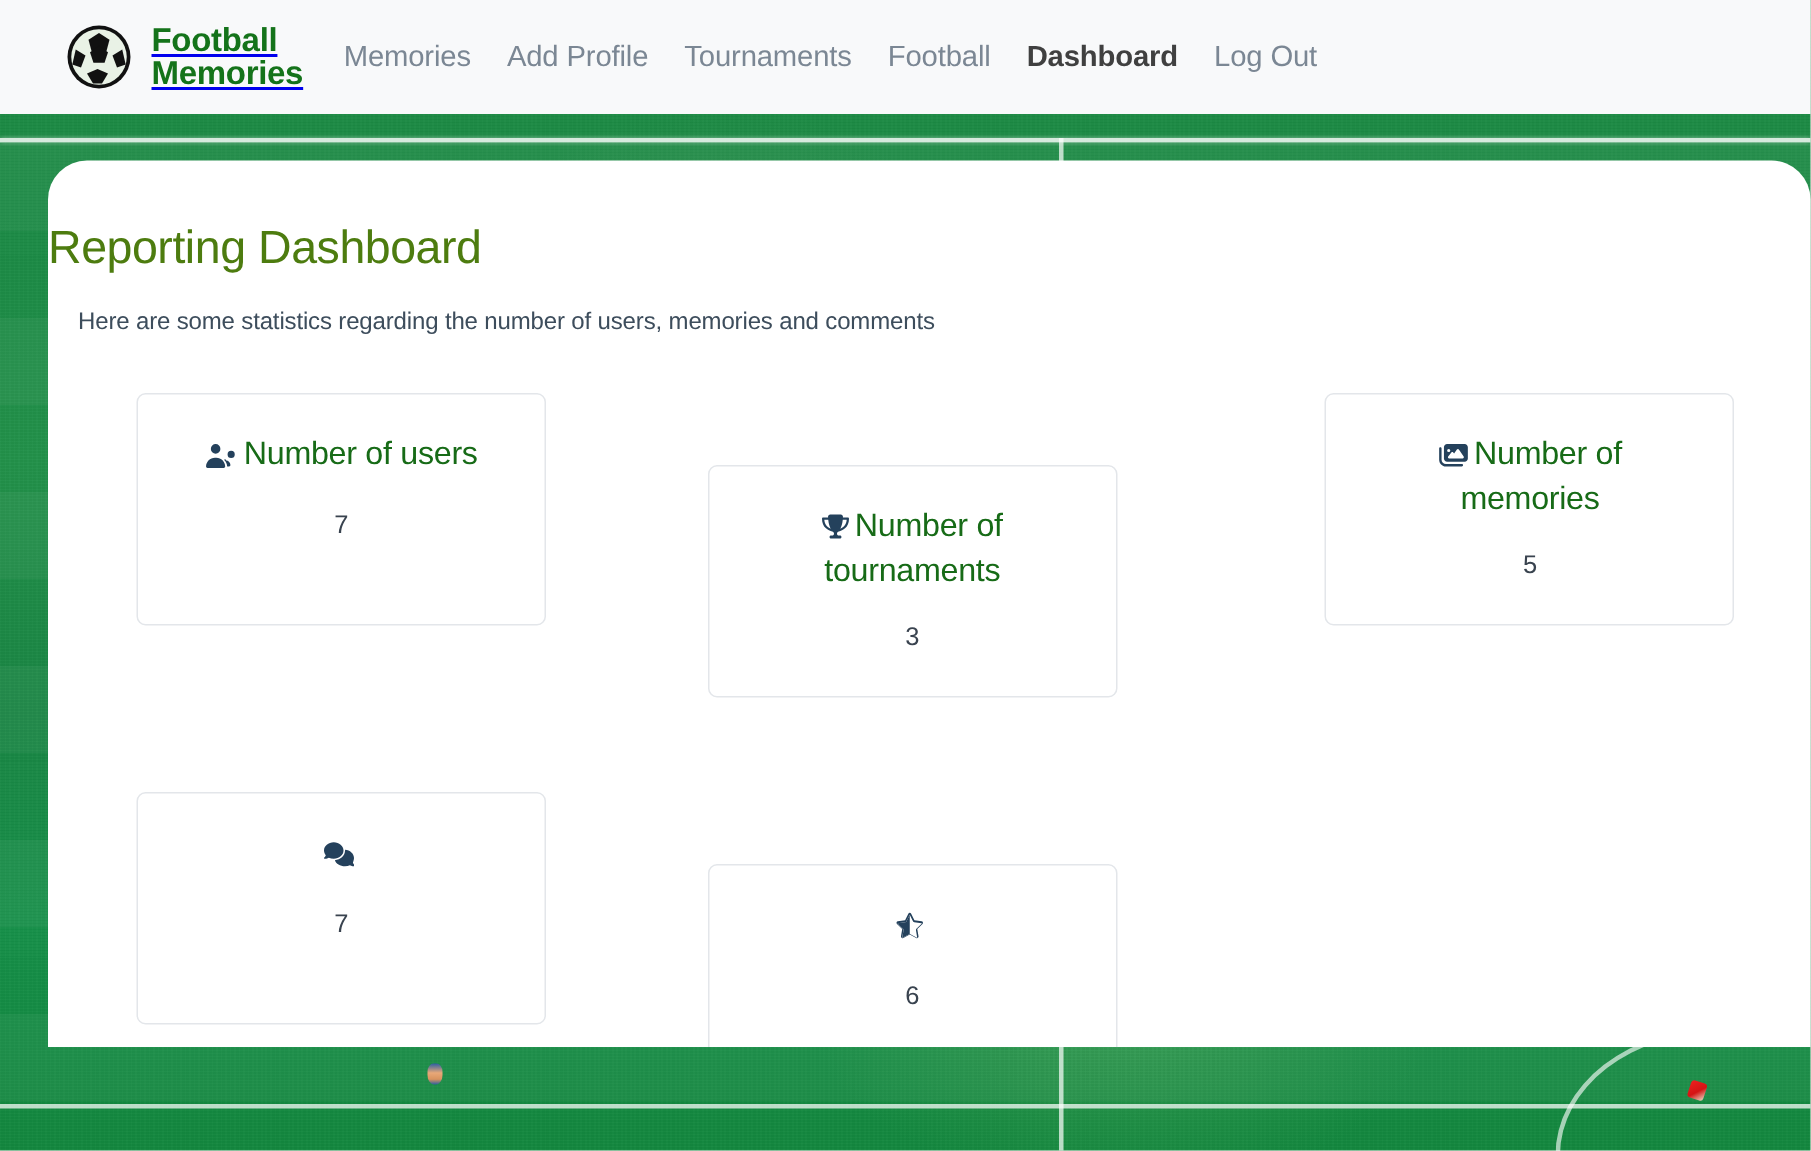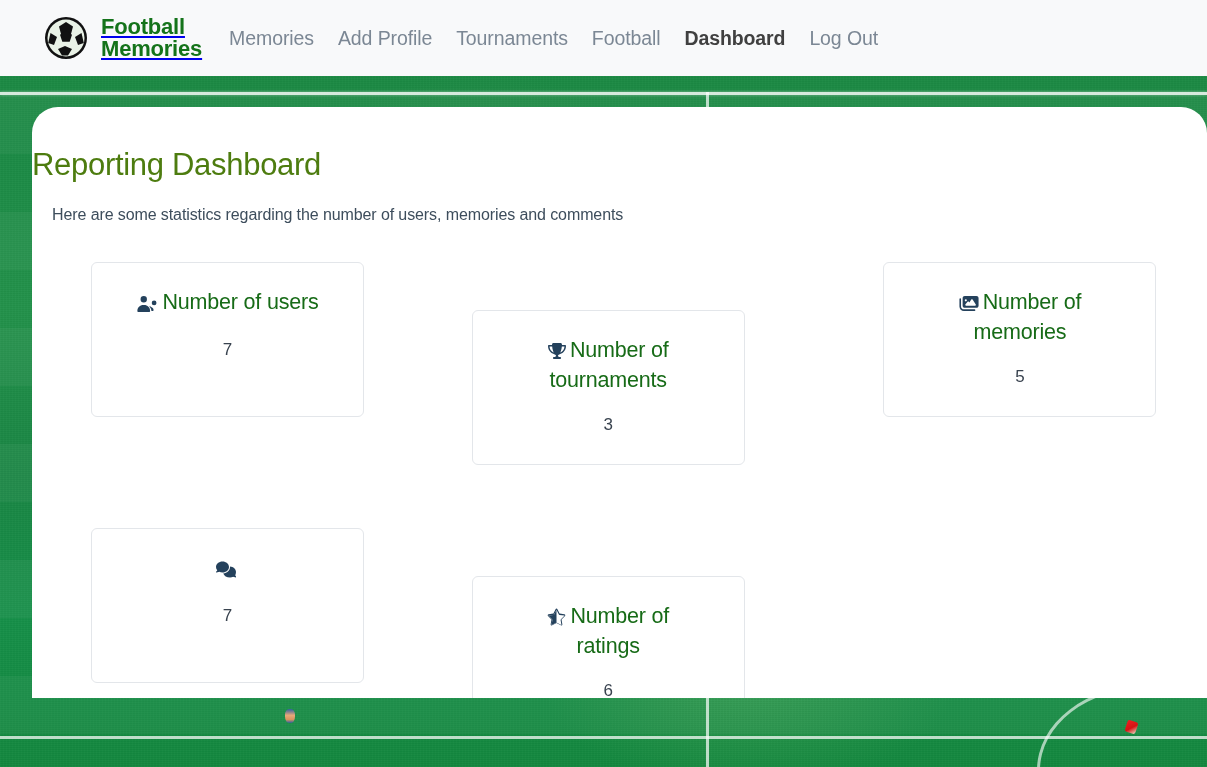--- a/index.html
+++ b/index.html
@@ -270,21 +270,21 @@
       <div class="cell c1">
         <div class="card">
           <div class="card-title">
             <span class="ico">
               <svg width="19" height="18" viewBox="0 0 576 512" fill="currentColor">
                 <path d="M288 0c-12.2 .1-23.3 7-28.6 17.8L194 150.2 47.9 171.4c-11.9 1.7-21.8 10.1-25.6 21.6s-.7 24.2 7.9 32.6l105.7 103-25 145.5c-2 11.9 2.9 23.9 12.7 31s22.7 8 33.4 2.4L288 438.2V0zM288 438.2l2.5 1.3 .1 0 128.7 67.7c10.6 5.6 23.5 4.7 33.3-2.4s14.7-19.1 12.7-31l-25-145.5 105.7-103c8.6-8.4 11.7-21 7.9-32.6s-13.7-19.9-25.6-21.6L382 150.2 316.6 17.8C311.3 7 300.2 .1 288 0V438.2z" opacity="0"></path>
                 <path d="M293.3 .6c-2-.4-4-.6-5.3-.6c-12.2 .1-23.3 7-28.6 17.8L194 150.2 47.9 171.4c-11.9 1.7-21.8 10.1-25.6 21.6s-.7 24.2 7.9 32.6l105.7 103-25 145.5c-2 11.9 2.9 23.9 12.7 31s22.7 8 33.4 2.4L288 438.2l130.9 68.8c10.6 5.6 23.5 4.7 33.3-2.4s14.7-19.1 12.7-31l-25-145.5 105.7-103c8.6-8.4 11.7-21 7.9-32.6s-13.7-19.9-25.6-21.6L382 150.2 316.6 17.8C311.8 8 302.3 1.5 293.3 .6zM288 59.8l53.9 109.2c4.6 9.3 13.5 15.8 23.8 17.3l120.5 17.5-87.2 85c-7.4 7.2-10.8 17.7-9.1 27.9l20.6 120-107.8-56.7c-4.6-2.4-9.6-3.6-14.7-3.6V59.8z" opacity="0"></path>
                 <path d="M259.3 17.8L194 150.2 47.9 171.4c-26.2 3.8-36.7 36.1-17.7 54.6l105.7 103L110.9 474.9c-4.5 26.3 23.2 46 46.4 33.7L288 439.6l130.7 68.9c23.2 12.2 50.9-7.4 46.4-33.7L440.1 329l105.7-103c19-18.5 8.5-50.8-17.7-54.6L382 150.2 316.7 17.8C305 -5.8 271.1-6.1 259.3 17.8zM288 39.8c.4 0 .8 .1 1.1 .3c.4 .2 .9 .6 1.3 1.4L355.7 174c4.7 9.6 13.9 16.3 24.5 17.8l146.1 21.2c2.2 .3 3.1 1.5 3.4 2.6c.4 1.1 .3 2.6-1.3 4.2L422.7 323.2c-7.7 7.5-11.2 18.3-9.4 28.9l25 145.5c.4 2.2-.5 3.5-1.4 4.2c-.9 .7-2.4 1.1-4.4 .1L302.8 433c-9.5-5-20.9-5-30.4 0L142.2 501.9c-2 1-3.5 .6-4.4-.1c-.9-.7-1.8-2-1.4-4.2l25-145.5c1.8-10.6-1.7-21.4-9.4-28.9L46.4 219.8c-1.6-1.6-1.7-3.1-1.3-4.2c.4-1.1 1.3-2.3 3.4-2.6l146.1-21.2c10.6-1.5 19.8-8.2 24.5-17.8L285.6 41.4c.4-.8 .9-1.2 1.3-1.4c.3-.2 .7-.3 1.1-.3z"></path>
                 <path d="M288 39.8c-.4 0-.8 .1-1.1 .3c-.4 .2-.9 .6-1.3 1.4L220.2 174c-4.7 9.6-13.9 16.3-24.5 17.8L49.6 213c-2.2 .3-3.1 1.5-3.4 2.6c-.4 1.1-.3 2.6 1.3 4.2L153.3 323.2c7.7 7.5 11.2 18.3 9.4 28.9l-25 145.5c-.4 2.2 .5 3.5 1.4 4.2c.9 .7 2.4 1.1 4.4 .1L273.2 433c4.7-2.5 9.8-3.7 14.8-3.7V39.8z"></path>
               </svg>
-            </span><span>Number of ratings</span>
+            </span>
           </div>
           <div class="card-value">6</div>
         </div>
       </div>
 
       <div class="cell c2"></div>
 
     </div>
 
   </div>

